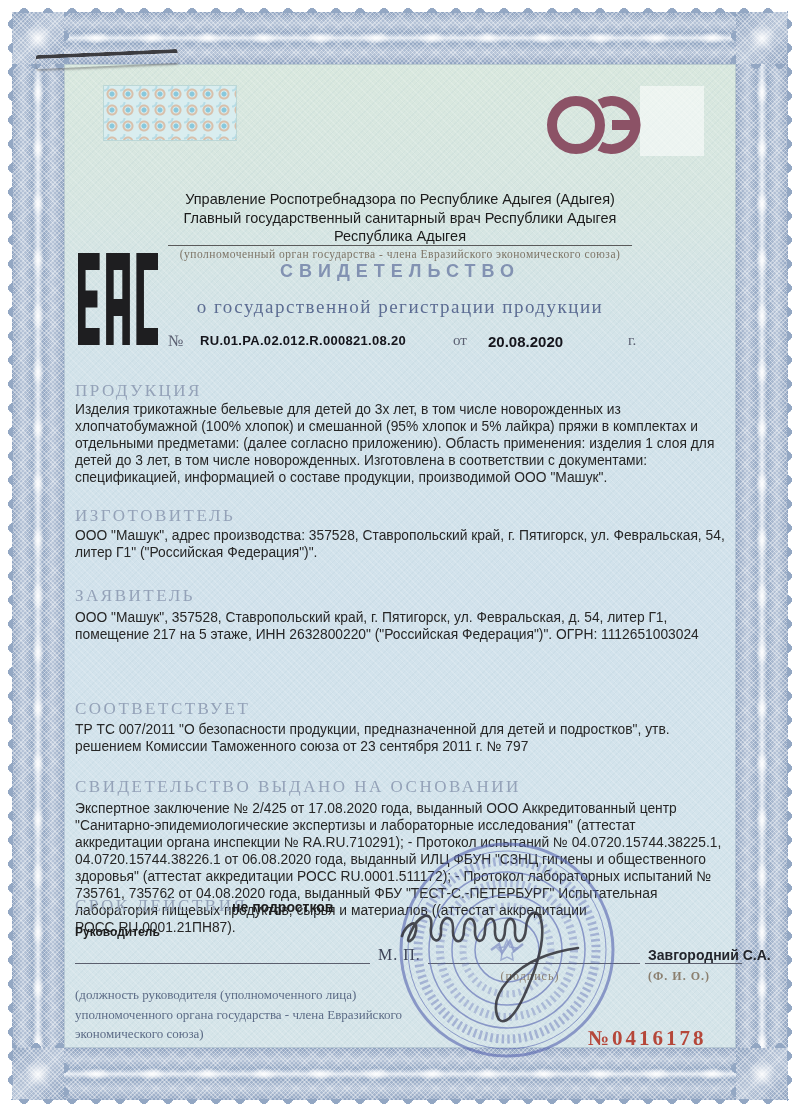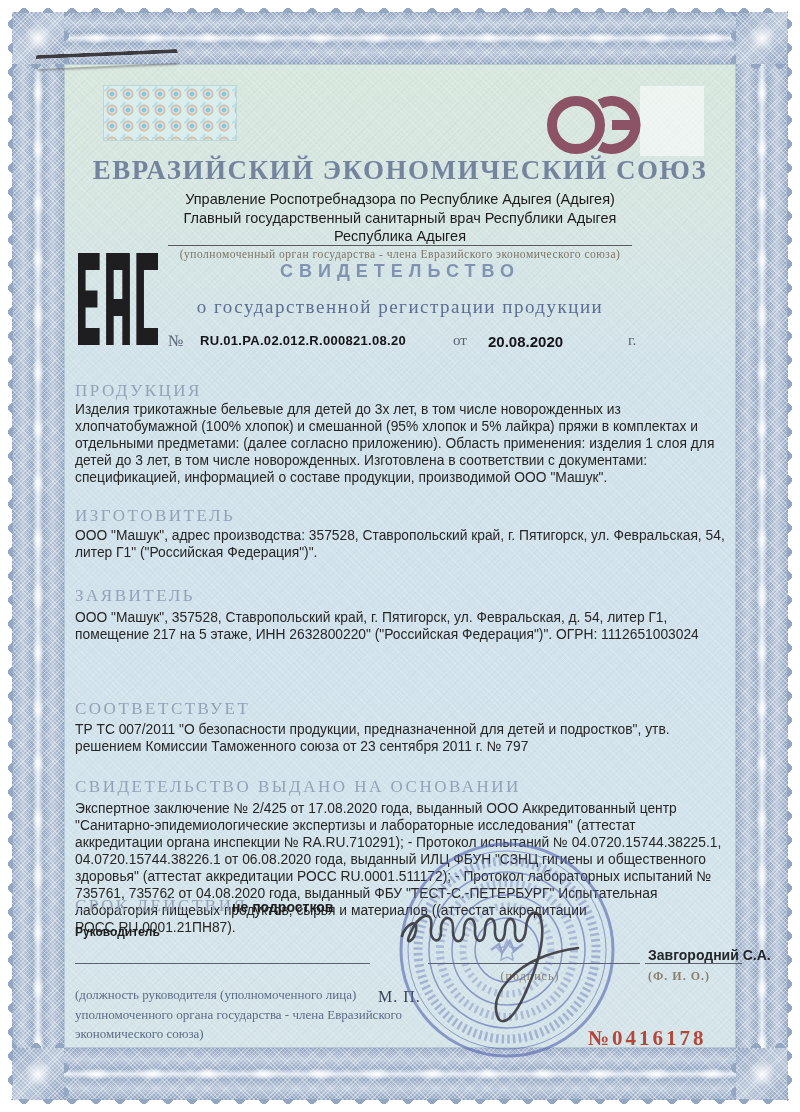--- a/index.html
+++ b/index.html
@@ -89,21 +89,21 @@
   .s0h{left:75px;top:381px;} .s0b{left:75px;top:401px;}
   .s1h{left:75px;top:506px;} .s1b{left:75px;top:527px;}
   .s2h{left:75px;top:586px;} .s2b{left:75px;top:609px;}
   .s3h{left:75px;top:699px;} .s3b{left:75px;top:721px;}
   .s4h{left:75px;top:777px;} .s4b{left:75px;top:800px;}
   .s5h{left:75px;top:896px;}
   .validity{left:232px;top:899px;font-size:14px;font-weight:bold;color:#1d1d1d;}
 
   .head-label{left:75px;top:925px;font-size:12px;font-weight:bold;color:#1d1d1d;}
   .line1{left:75px;width:295px;top:963px;border-bottom:1.5px solid #5b5f6e;}
-  .mp{left:378px;top:988px;font-family:"Liberation Serif",serif;font-size:16px;color:#3d4358;letter-spacing:1px;}
+  .mp{left:378px;top:946px;font-family:"Liberation Serif",serif;font-size:16px;color:#3d4358;letter-spacing:1px;}
   .line2{left:428px;width:212px;top:963px;border-bottom:1.5px solid #5b5f6e;}
   .sign-cap{left:430px;width:200px;top:969px;text-align:center;font-family:"Liberation Serif",serif;font-size:12px;color:#8b7f6f;letter-spacing:1px;}
   .fio{left:648px;top:947px;font-size:14px;font-weight:bold;color:#23252c;}
   .line3{left:645px;width:97px;top:963px;border-bottom:1.5px solid #5b5f6e;}
   .fio-cap{left:648px;top:969px;font-family:"Liberation Serif",serif;font-size:12px;color:#8b7f6f;letter-spacing:1px;font-weight:bold;}
   .pos-cap{left:75px;width:336px;top:985px;font-family:"Liberation Serif",serif;font-size:13px;line-height:19.5px;color:#5c6b86;}
   .stamp{left:393px;top:836px;width:228px;height:228px;opacity:.62;}
   .signature{left:396px;top:858px;width:210px;height:185px;}
   .serial{left:588px;top:1026px;font-family:"Liberation Serif",serif;font-size:21px;letter-spacing:3px;color:#b5473a;font-weight:bold;}
 </style>
@@ -136,21 +136,20 @@
   <div class="abs white-patch"></div>
 
   <div class="abs se-logo">
     <svg width="112" height="70" viewBox="0 0 112 70">
       <circle cx="38" cy="35" r="24" fill="none" stroke="#8c5266" stroke-width="10"></circle>
       <path d="M 62 14 A 24 24 0 1 1 62 56" fill="none" stroke="#8c5266" stroke-width="10"></path>
       <line x1="74" y1="35" x2="98" y2="35" stroke="#8c5266" stroke-width="10"></line>
     </svg>
   </div>
 
-  <div class="abs union-title">ЕВРАЗИЙСКИЙ ЭКОНОМИЧЕСКИЙ СОЮЗ</div>
 
   <div class="abs authority">
     <div>Управление Роспотребнадзора по Республике Адыгея (Адыгея)</div>
     <div>Главный государственный санитарный врач Республики Адыгея</div>
     <div>Республика Адыгея</div>
   </div>
   <div class="abs rule"></div>
   <div class="abs authority-cap">(уполномоченный орган государства - члена Евразийского экономического союза)</div>
 
   <div class="abs eac-logo">

